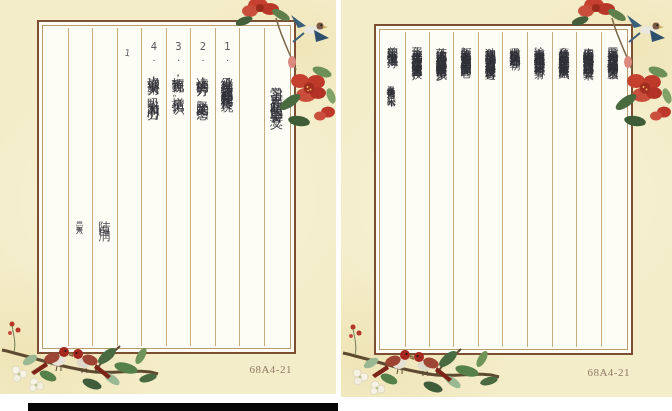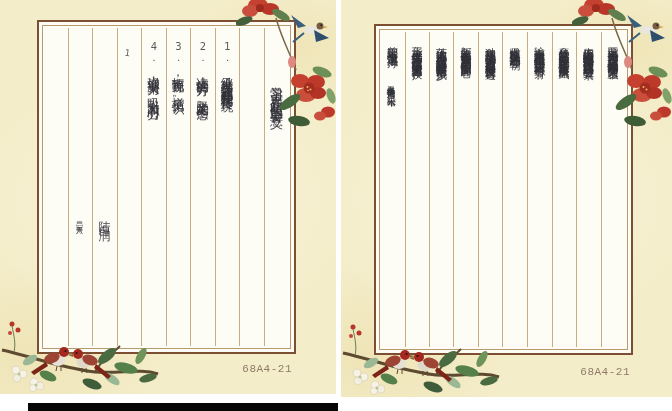--- a/index.html
+++ b/index.html
@@ -44,21 +44,21 @@
   .date-col{right:197px;top:188px;font-size:7px;letter-spacing:1px;color:rgba(48,48,56,.8);}
   .rc{top:6px;font-size:11px;letter-spacing:0.9px;}
   .rc0{right:1px;} .rc1{right:25.5px;} .rc2{right:50px;} .rc3{right:74.5px;}
   .rc4{right:99px;} .rc5{right:123.5px;} .rc6{right:148px;} .rc7{right:172.5px;}
   .rc8{right:197px;} .rc9{right:221.5px;}
   .colophon{margin-inline-start:18px;font-size:8.5px;letter-spacing:0.5px;}
   .signer{margin-inline-start:5px;font-size:9px;letter-spacing:1px;}
   .sig-suffix{font-size:7px;margin-inline-start:2px;}
   
   .page-label{
-    position:absolute;font-family:Liberation Mono, monospace;
+    position:absolute;font-family:Liberation Serif, serif;
     font-size:11px;color:#8f7b67;letter-spacing:0.5px;
   }
   .page-left .page-label{right:44px;bottom:19px;}
   .page-right .page-label{right:42px;bottom:19px;}
   
   .deco{position:absolute;}
   .deco-tr{right:0;top:0;width:100px;height:140px;}
   .deco-bl{left:0;bottom:0;width:160px;height:78px;}
   
   .bottom-bar{position:absolute;left:28px;top:403px;width:310px;height:8px;background:#060606;}

